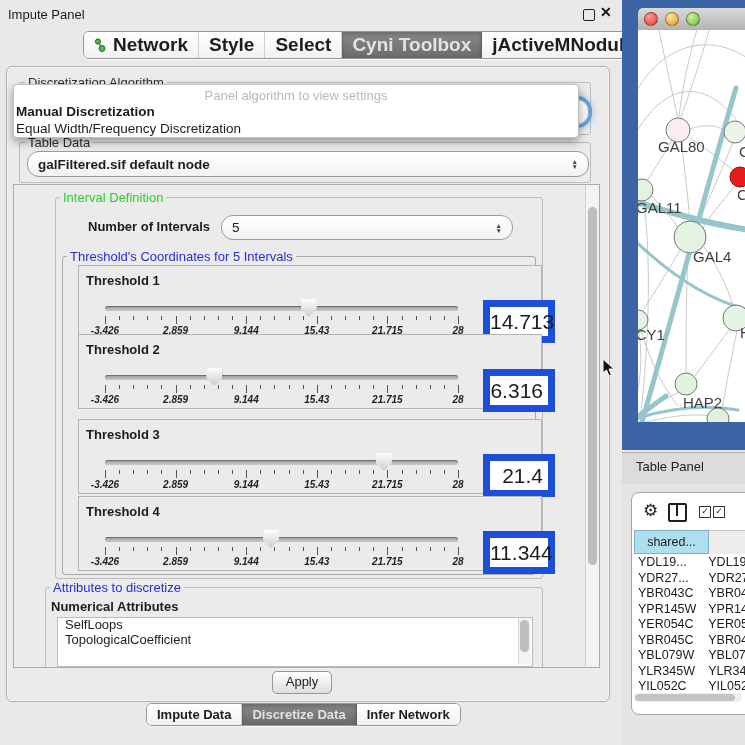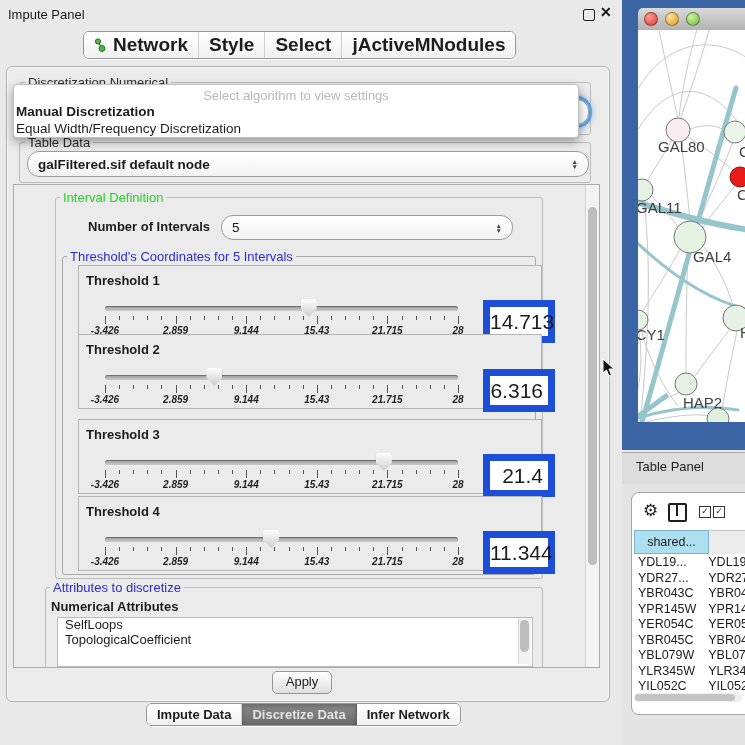--- a/index.html
+++ b/index.html
@@ -123,49 +123,52 @@
         </svg>
       </span>
       <span>Network</span>
     </div>
     <div class="seg">
       <span>Style</span>
     </div>
     <div class="seg">
       <span>Select</span>
     </div>
+    <div class="seg sel">
+      <span>Cyni Toolbox</span>
+    </div>
     <div class="seg">
       <span>jActiveMNodules</span>
     </div>
   </div>
 
 <div class="abs" id="outer-panel">
 
   <div class="group" style="left:12px;top:15px;width:570px;height:51px;"></div>
-  <span class="legend plain" style="left:18px;top:8px;">Discretization Numerical</span>
+  <span class="legend plain" style="left:18px;top:8px;">Discretization Algorithm</span>
   <div class="combo focus-ring" style="left:20px;top:32px;width:540px;height:24px;">
     <span class="stepper">
         <span>▲</span>
         <span>▼</span>
       </span>
   </div>
 
   <div class="group" style="left:12px;top:75px;width:570px;height:39px;"></div>
   <span class="legend plain" style="left:18px;top:68px;">Table Data</span>
   <div class="combo" style="left:20px;top:84px;width:540px;height:24px;font-weight:bold;">
     <span>galFiltered.sif default node</span>
     <span class="stepper">
         <span>▲</span>
         <span>▼</span>
       </span>
   </div>
 </div>
 
 <div class="abs" id="algo-popup">
-  <div class="prompt">Select algorithm to view settings</div>
+  <div class="prompt">Panel algorithm to view settings</div>
 <div class="pitem bold">Manual Discretization</div>
     <div class="pitem">Equal Width/Frequency Discretization</div>
   </div>
 
 <div class="abs" id="viewport">
 
   <div class="group" style="left:41px;top:12px;width:486px;height:380px;"></div>
   <span class="legend green" style="left:46px;top:5px;">Interval Definition</span>
   <span class="abs" style="left:74px;top:34px;font-size:13px;font-weight:bold;">Number of Intervals</span>
   <div class="combo" style="left:207px;top:30px;width:270px;height:23px;">

